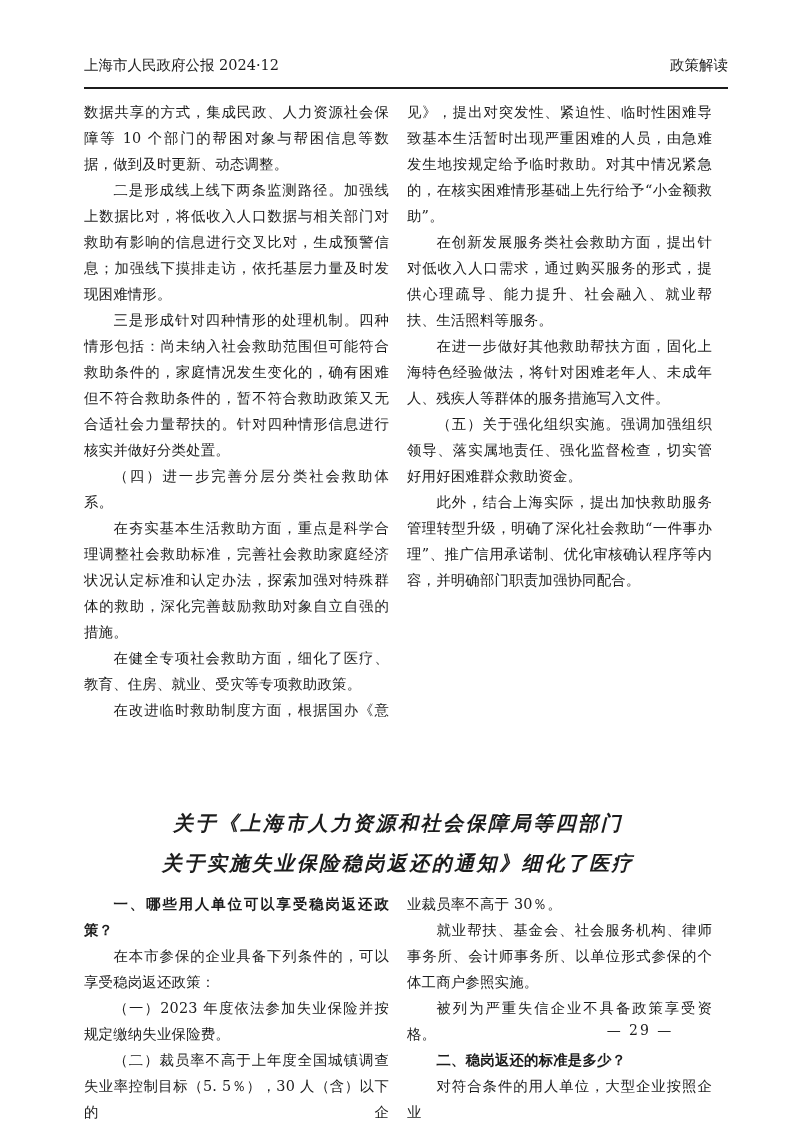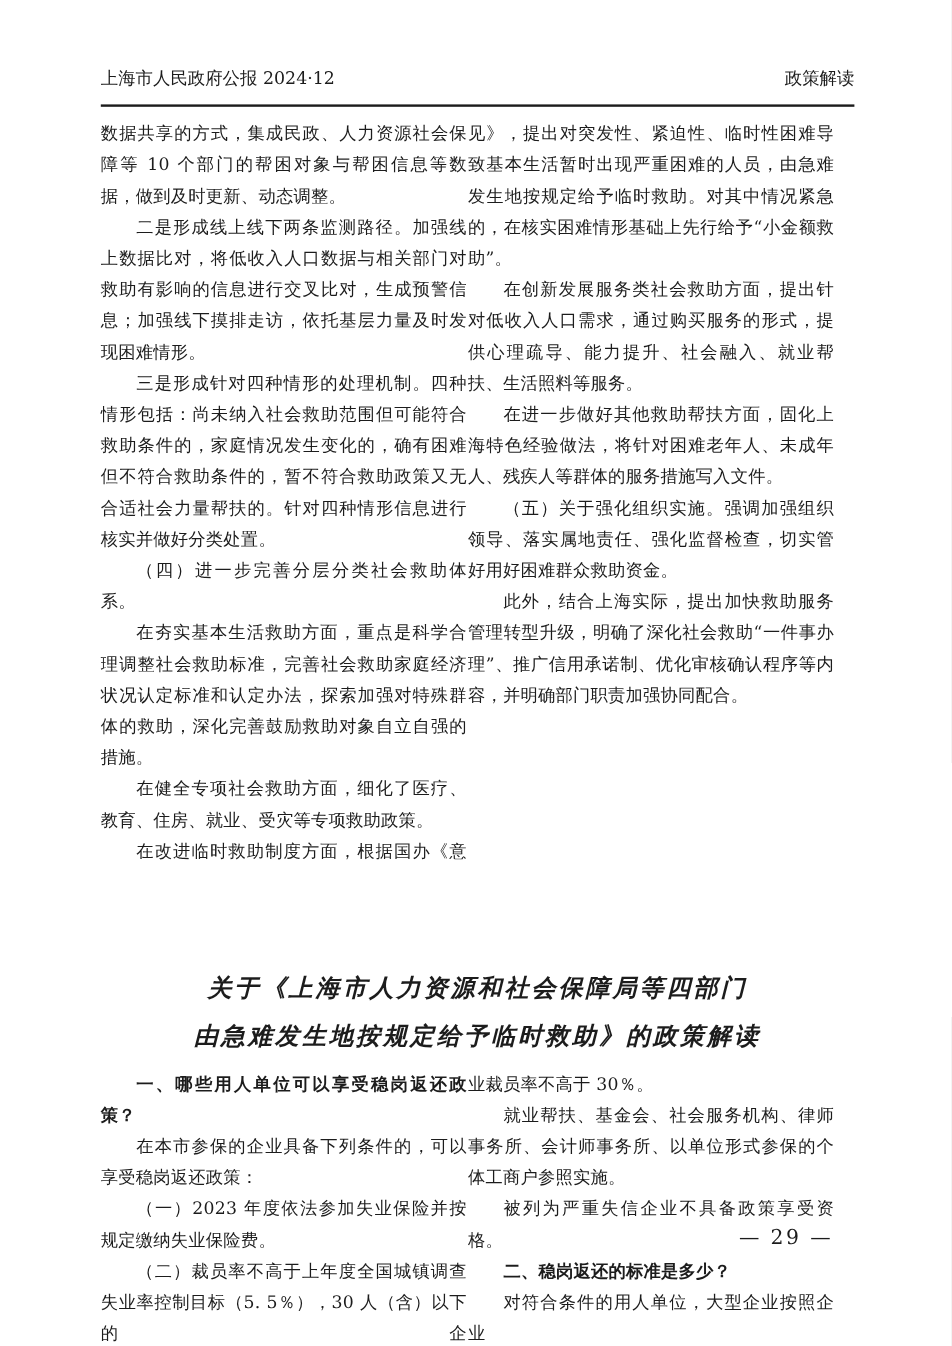--- a/index.html
+++ b/index.html
@@ -10,38 +10,39 @@
     height: 1122px;
     margin: 0 auto;
     background: #ffffff;
     color: #1c1c1c;
     font-family: "DejaVu Serif", "Liberation Serif", serif;
     overflow: hidden;
   }
   .page-header {
     position: absolute;
     left: 84px;
-    right: 81px;
+    right: 65px;
     top: 56px;
     display: flex;
     justify-content: space-between;
     align-items: baseline;
     font-size: 14.5px;
     padding-bottom: 12px;
     border-bottom: 2px solid #1c1c1c;
   }
   .content {
     position: absolute;
     left: 84px;
     right: 81px;
     top: 99px;
   }
   .two-col {
     display: flex;
-    gap: 1px;
+    gap: 18px;
+    justify-content: flex-end;
   }
   .col {
     width: 305px;
     font-size: 14.4px;
     line-height: 26px;
     text-align: justify;
     letter-spacing: 0.2px;
   }
   .col p { margin: 0; }
   .col p.indent { text-indent: 2.05em; }
@@ -57,24 +58,24 @@
     font-family: "DejaVu Sans", "Liberation Sans", sans-serif;
     font-size: 20px;
     line-height: 40px;
     letter-spacing: 2.5px;
     font-style: italic;
   }
   .article2-cols { margin-top: 8px; }
   .page-number {
     position: absolute;
     top: 1022px;
-    left: 595px;
+    left: 580px;
     width: 120px;
     text-align: center;
-    font-size: 17px;
+    font-size: 14px;
     letter-spacing: 2px;
   }
 </style>
 </head>
 <body>
 
 <div class="page">
 
   <div class="page-header">
     <span>上海市人民政府公报 2024·12</span>
@@ -97,21 +98,21 @@
           <p class="para">见》，提出对突发性、紧迫性、临时性困难导致基本生活暂时出现严重困难的人员，由急难发生地按规定给予临时救助。对其中情况紧急的，在核实困难情形基础上先行给予“小金额救助”。</p>
           <p class="para indent">在创新发展服务类社会救助方面，提出针对低收入人口需求，通过购买服务的形式，提供心理疏导、能力提升、社会融入、就业帮扶、生活照料等服务。</p>
           <p class="para indent">在进一步做好其他救助帮扶方面，固化上海特色经验做法，将针对困难老年人、未成年人、残疾人等群体的服务措施写入文件。</p>
           <p class="para indent">（五）关于强化组织实施。强调加强组织领导、落实属地责任、强化监督检查，切实管好用好困难群众救助资金。</p>
           <p class="para indent">此外，结合上海实际，提出加快救助服务管理转型升级，明确了深化社会救助“一件事办理”、推广信用承诺制、优化审核确认程序等内容，并明确部门职责加强协同配合。</p>
         </div>
     </div>
 
     <div class="article2-title">
       <div>关于《上海市人力资源和社会保障局等四部门</div>
-      <div>由急难发生地按规定给予临时救助》的政策解读</div>
+      <div>关于实施失业保险稳岗返还的通知》细化了医疗</div>
     </div>
 
     <div class="two-col article2-cols">
       <div class="col">
           <p class="para indent bold">一、哪些用人单位可以享受稳岗返还政策？</p>
           <p class="para indent">在本市参保的企业具备下列条件的，可以享受稳岗返还政策：</p>
           <p class="para indent">（一）2023 年度依法参加失业保险并按规定缴纳失业保险费。</p>
           <p class="para indent fill">（二）裁员率不高于上年度全国城镇调查失业率控制目标（5. 5％），30 人（含）以下的企</p>
         </div>
       <div class="col">

